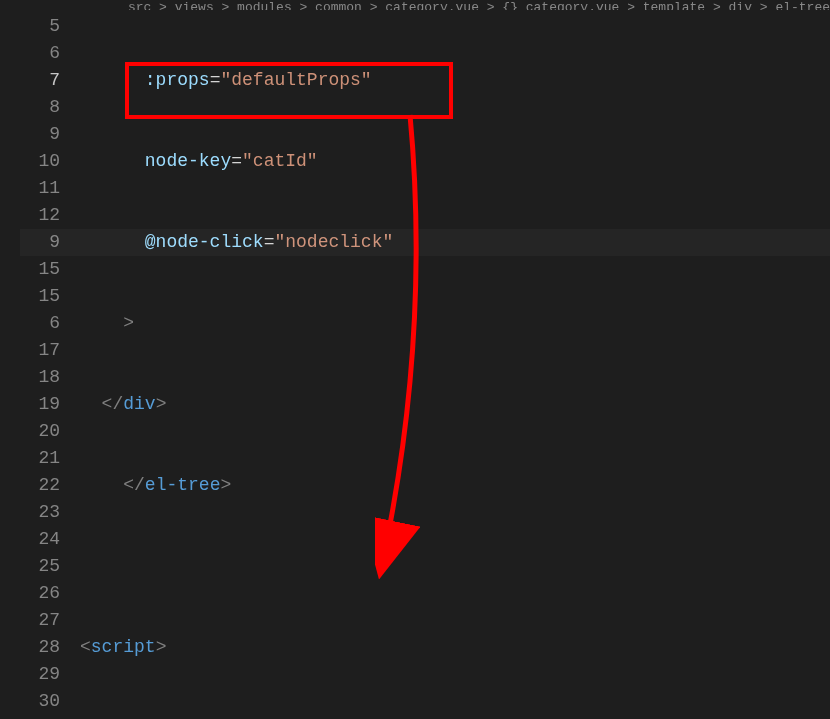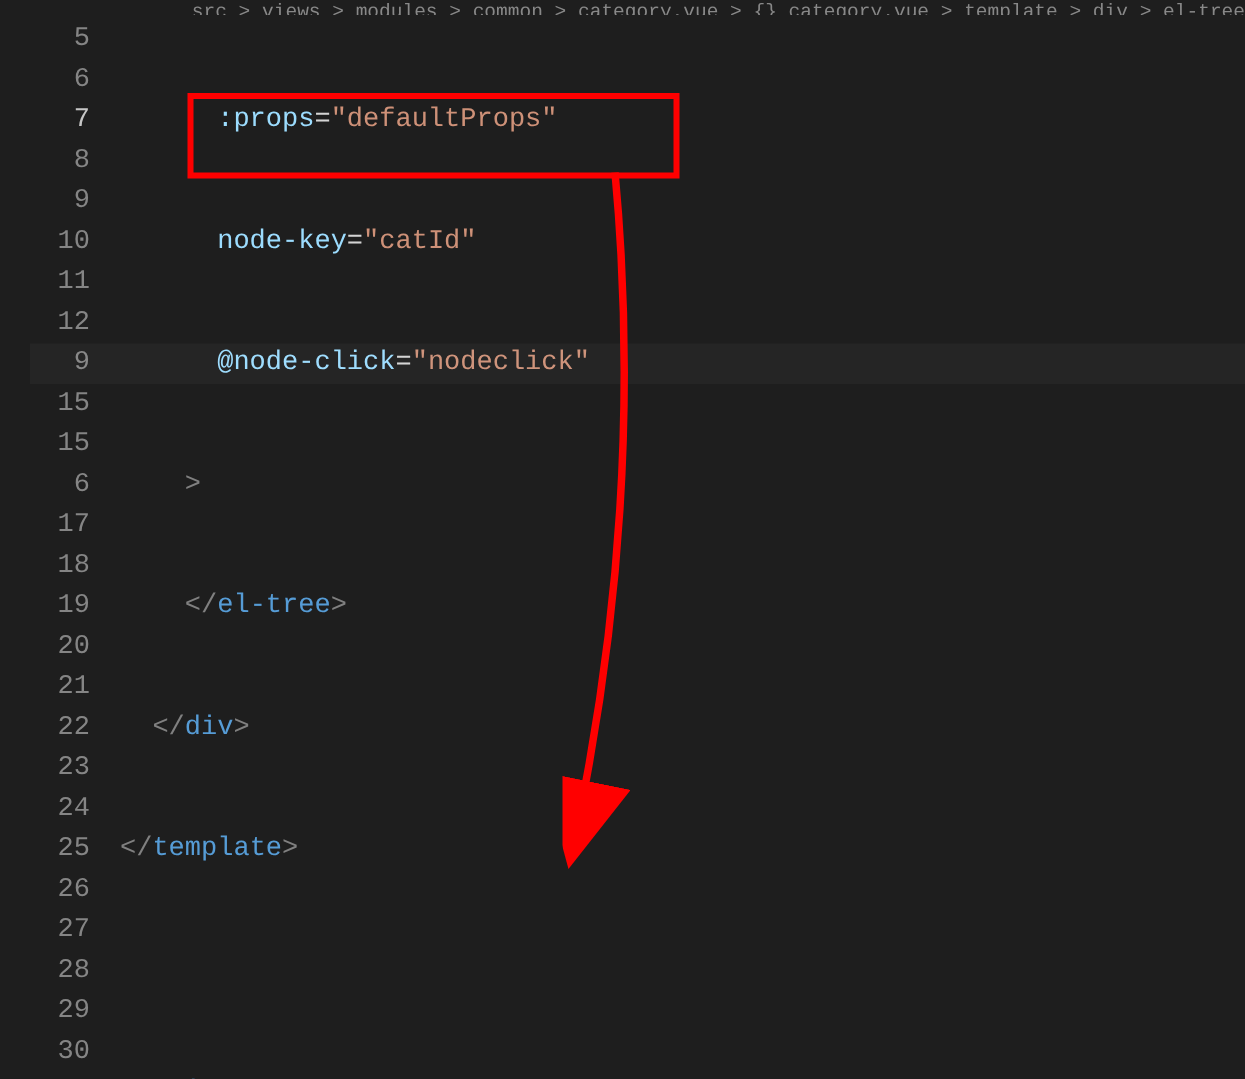--- a/index.html
+++ b/index.html
@@ -114,23 +114,22 @@
     <div class="ln">27</div>
     <div class="ln">28</div>
     <div class="ln">29</div>
     <div class="ln">30</div>
   </div>
   <div class="code">
     <div class="line">      <span class="c-attr">:props</span><span class="c-white">=</span><span class="c-str">"defaultProps"</span></div>
     <div class="line">      <span class="c-attr">node-key</span><span class="c-white">=</span><span class="c-str">"catId"</span></div>
     <div class="line"><div class="current-line"></div>      <span class="c-attr">@node-click</span><span class="c-white">=</span><span class="c-str">"nodeclick"</span></div>
     <div class="line">    <span class="c-brk">&gt;</span></div>
+    <div class="line">  <span class="c-brk">&lt;/</span><span class="c-tag">div</span><span class="c-brk">&gt;</span></div>
     <div class="line">    <span class="c-brk">&lt;/</span><span class="c-tag">el-tree</span><span class="c-brk">&gt;</span></div>
-    <div class="line">  <span class="c-brk">&lt;/</span><span class="c-tag">div</span><span class="c-brk">&gt;</span></div>
-    <div class="line"><span class="c-brk">&lt;/</span><span class="c-tag">template</span><span class="c-brk">&gt;</span></div>
     <div class="line"></div>
     <div class="line"><span class="c-brk">&lt;</span><span class="c-tag">script</span><span class="c-brk">&gt;</span></div>
     
     
     
     
     
     
     
     

